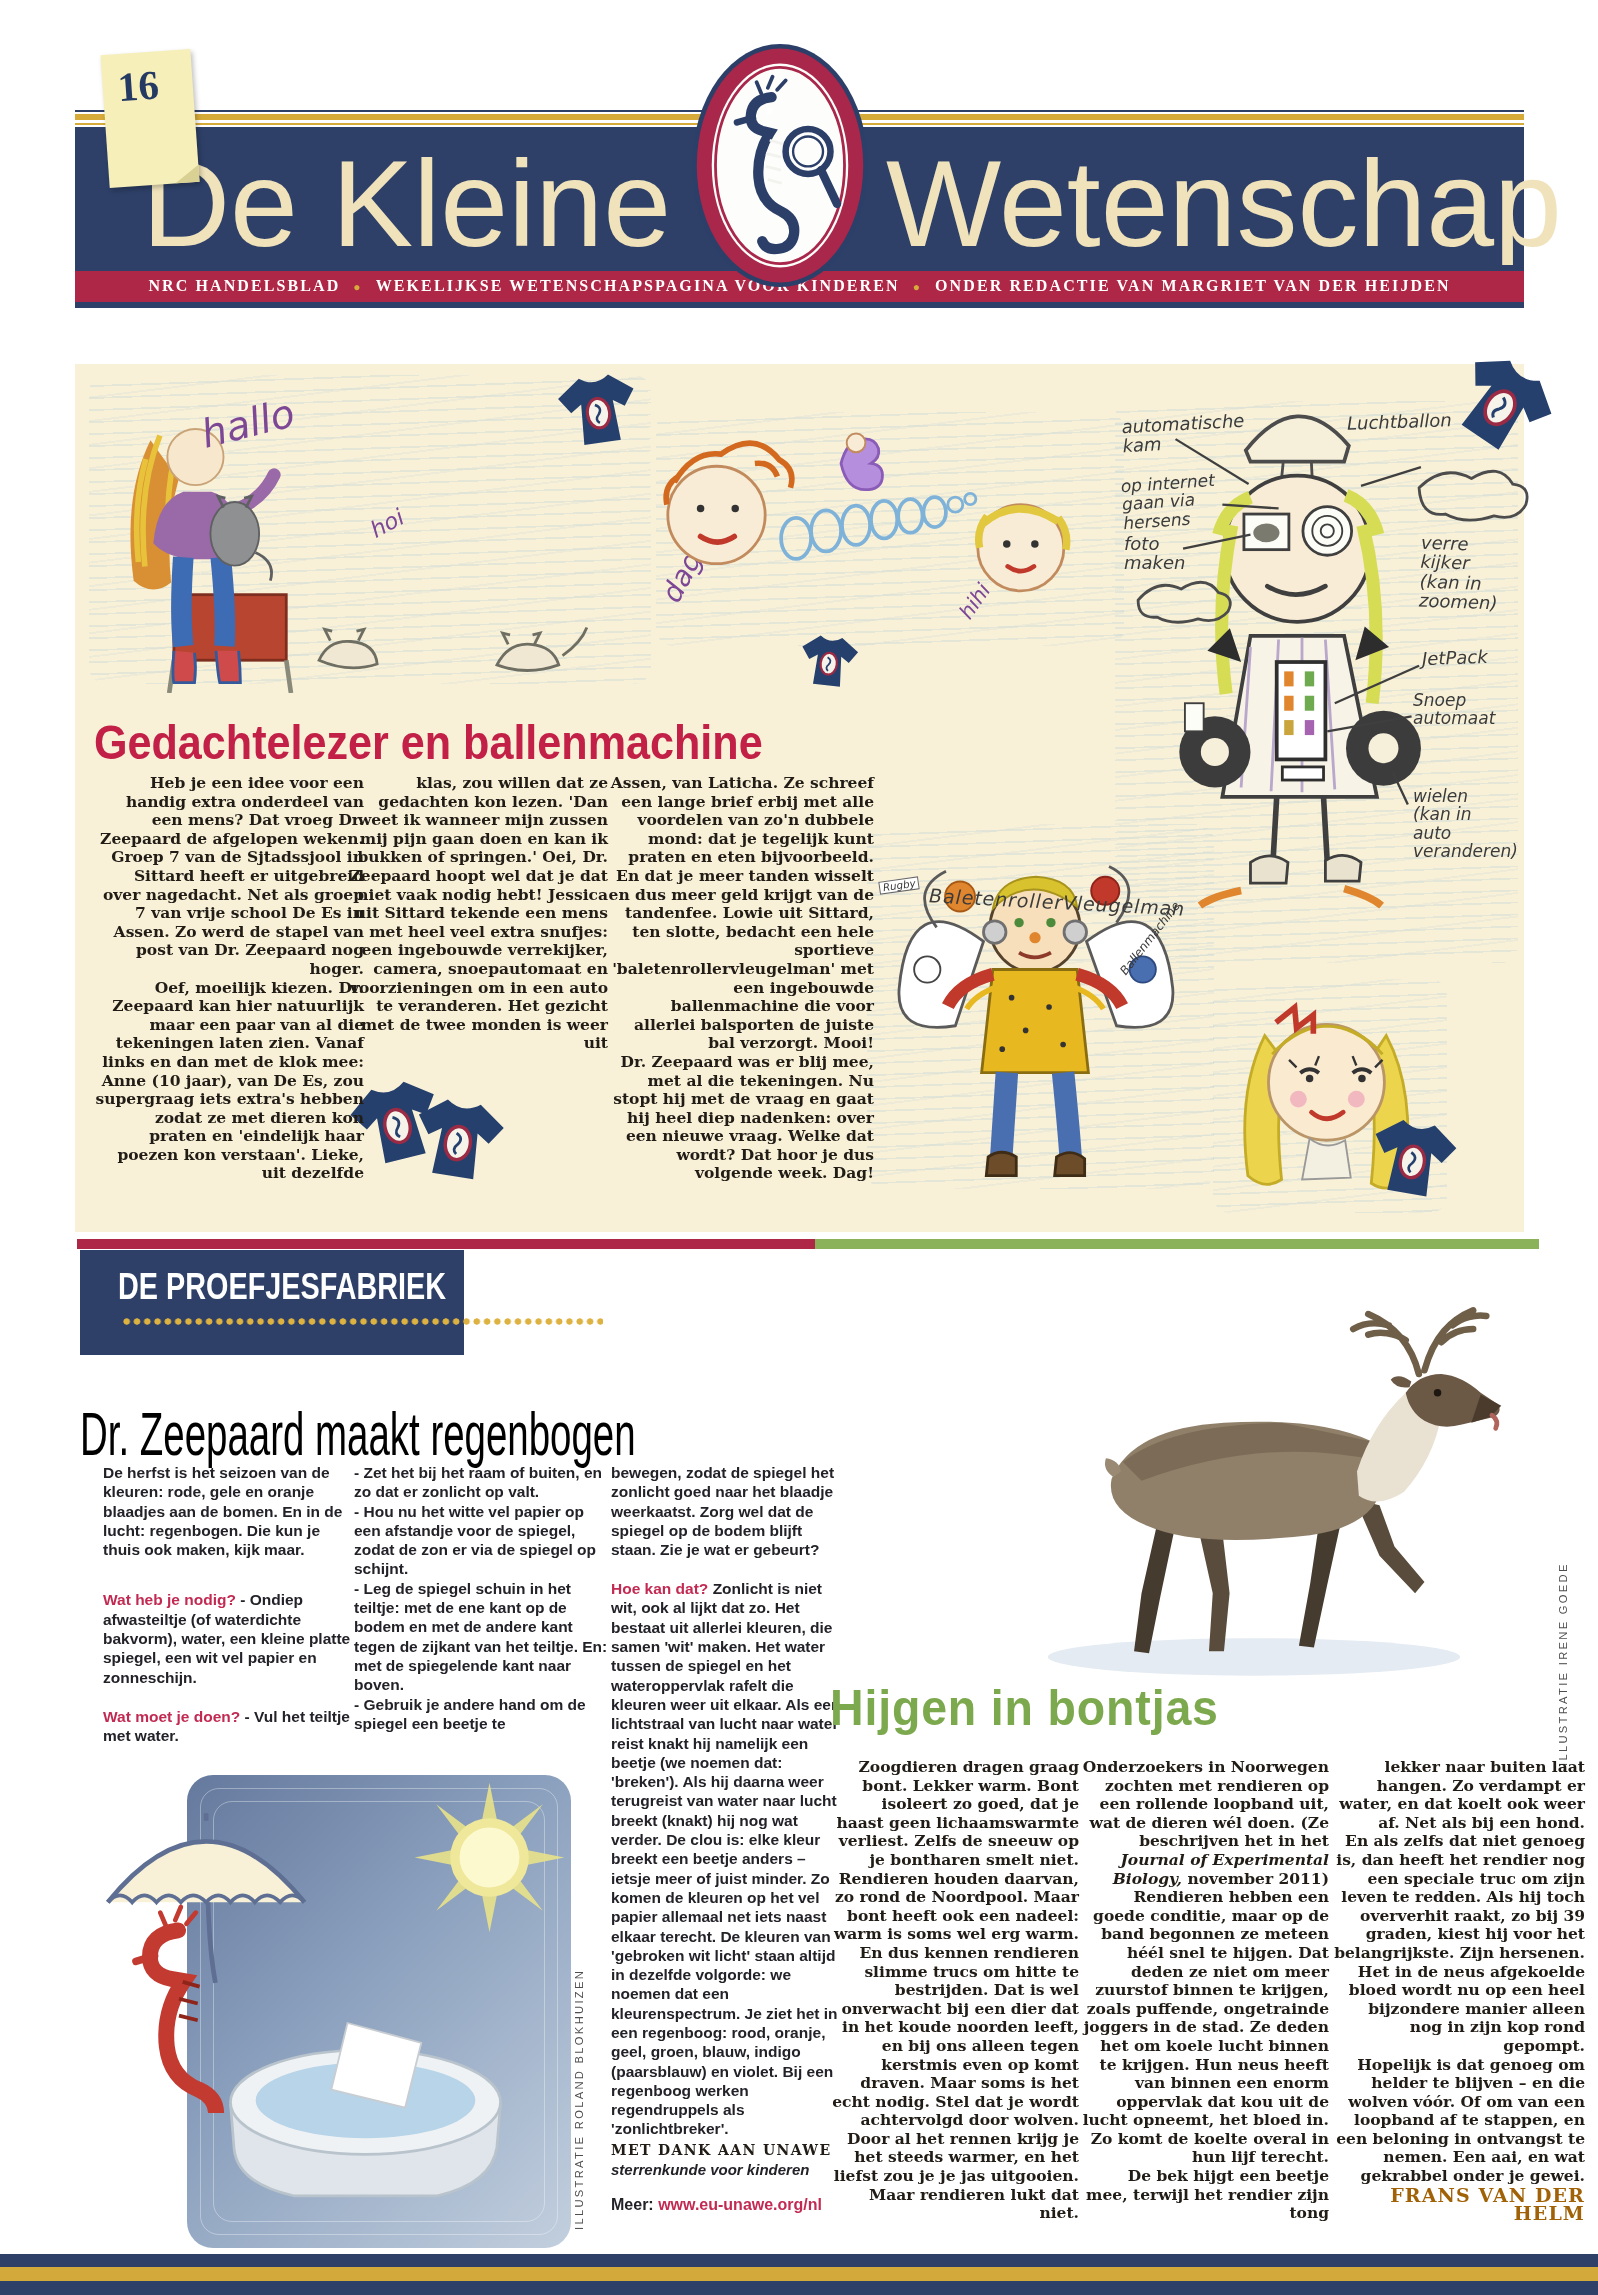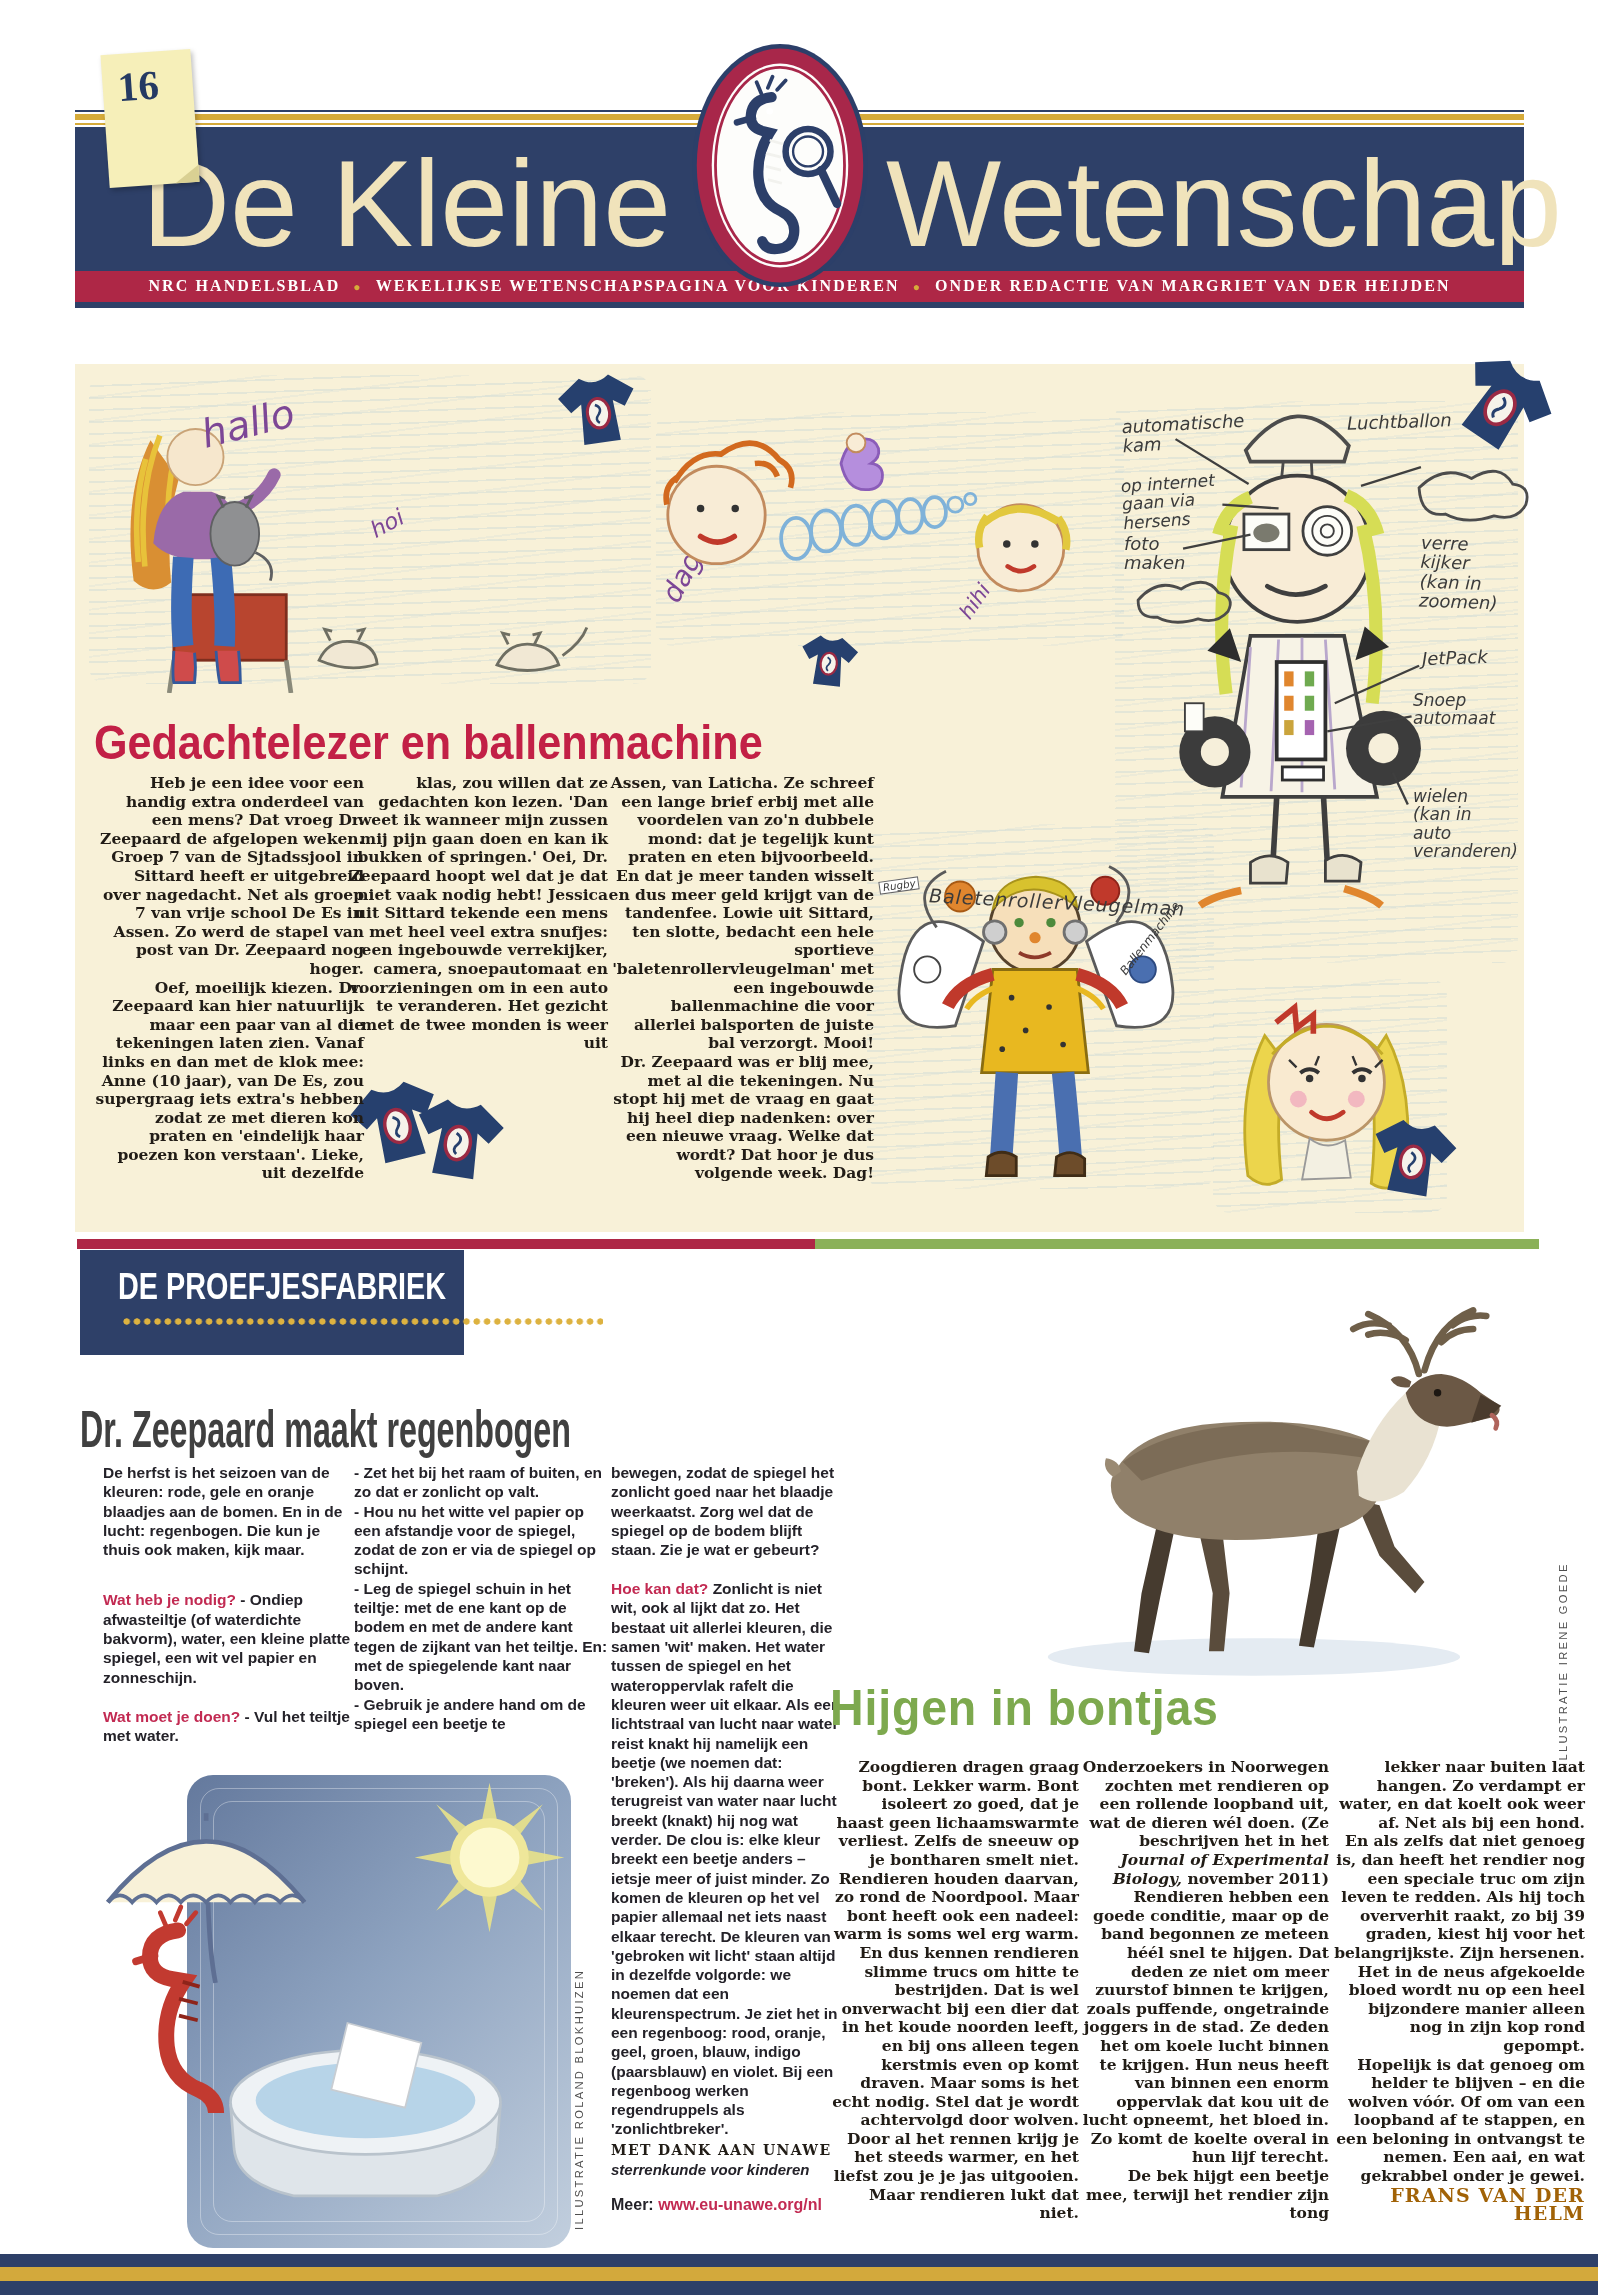--- a/index.html
+++ b/index.html
@@ -30,21 +30,21 @@
      repeating-linear-gradient(178deg, rgba(255,255,255,0) 0 10.3px, rgba(116,168,208,.55) 10.3px 12px),
      repeating-linear-gradient(173deg, rgba(255,255,255,0) 0 21.5px, rgba(140,185,220,.35) 21.5px 23.4px);
      opacity:.28;border-radius:17px;}
   .hand{font-family:"DejaVu Sans", sans-serif;font-style:italic;color:#3b3b3b;line-height:1.08;white-space:pre-line;}
   .hand-purple{color:#7d4796;}
 
   
   .kicker-block{background:#2e4068;}
   .kicker-text{color:#ffffff;font-size:36px;font-weight:700;line-height:1;}
   .gold-dots{background-image:radial-gradient(circle at 3.7px 4.7px, #ddb240 3px, rgba(0,0,0,0) 3.6px);background-size:10.3px 9.4px;}
-  .h-black{color:#404040;font-size:52px;font-weight:700;line-height:1;}
+  .h-black{color:#000000;font-size:62px;font-weight:400;line-height:1;}
   .sanscol{font-family:"Liberation Sans", sans-serif;font-weight:700;font-size:15.5px;line-height:19.3px;color:#242229;}
   .sanscol p{margin:0;}
   .lead-red{color:#c22a52;}
   .credit-caps{font-family:"DejaVu Serif", serif;font-weight:700;font-size:14px;letter-spacing:1.4px;color:#211c16;}
   .credit-it{font-family:"Liberation Sans", sans-serif;font-weight:700;font-style:italic;font-size:15px;color:#242229;}
   .more{font-weight:700;font-size:16px;color:#242229;}
   .more a{color:#c22a52;text-decoration:none;}
 
   
   .h-green{color:#7da94e;font-size:50px;font-weight:700;letter-spacing:0.9px;line-height:1;}

